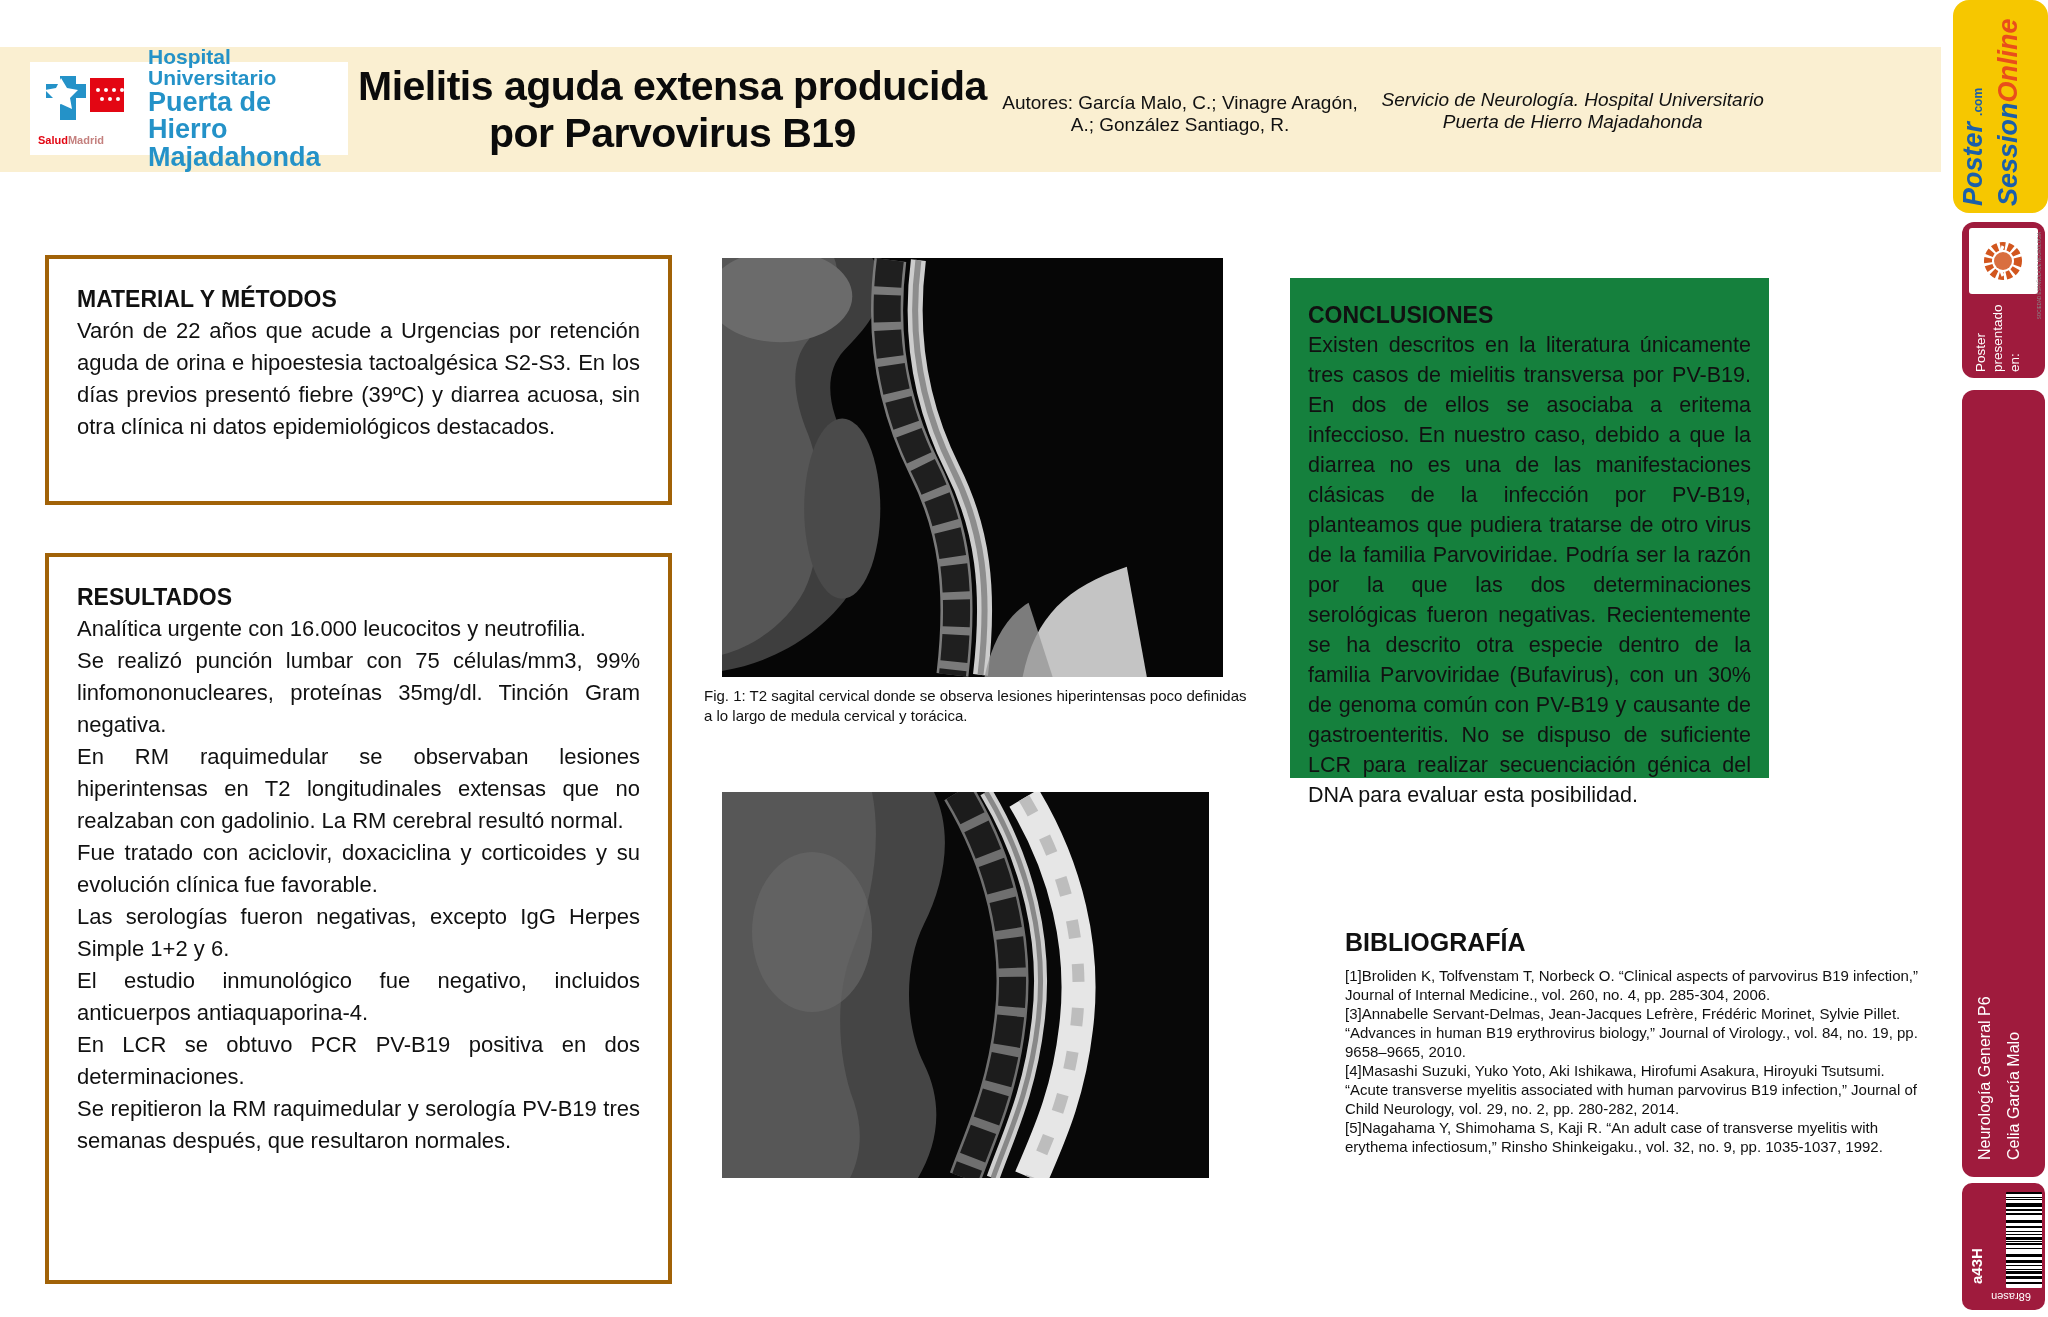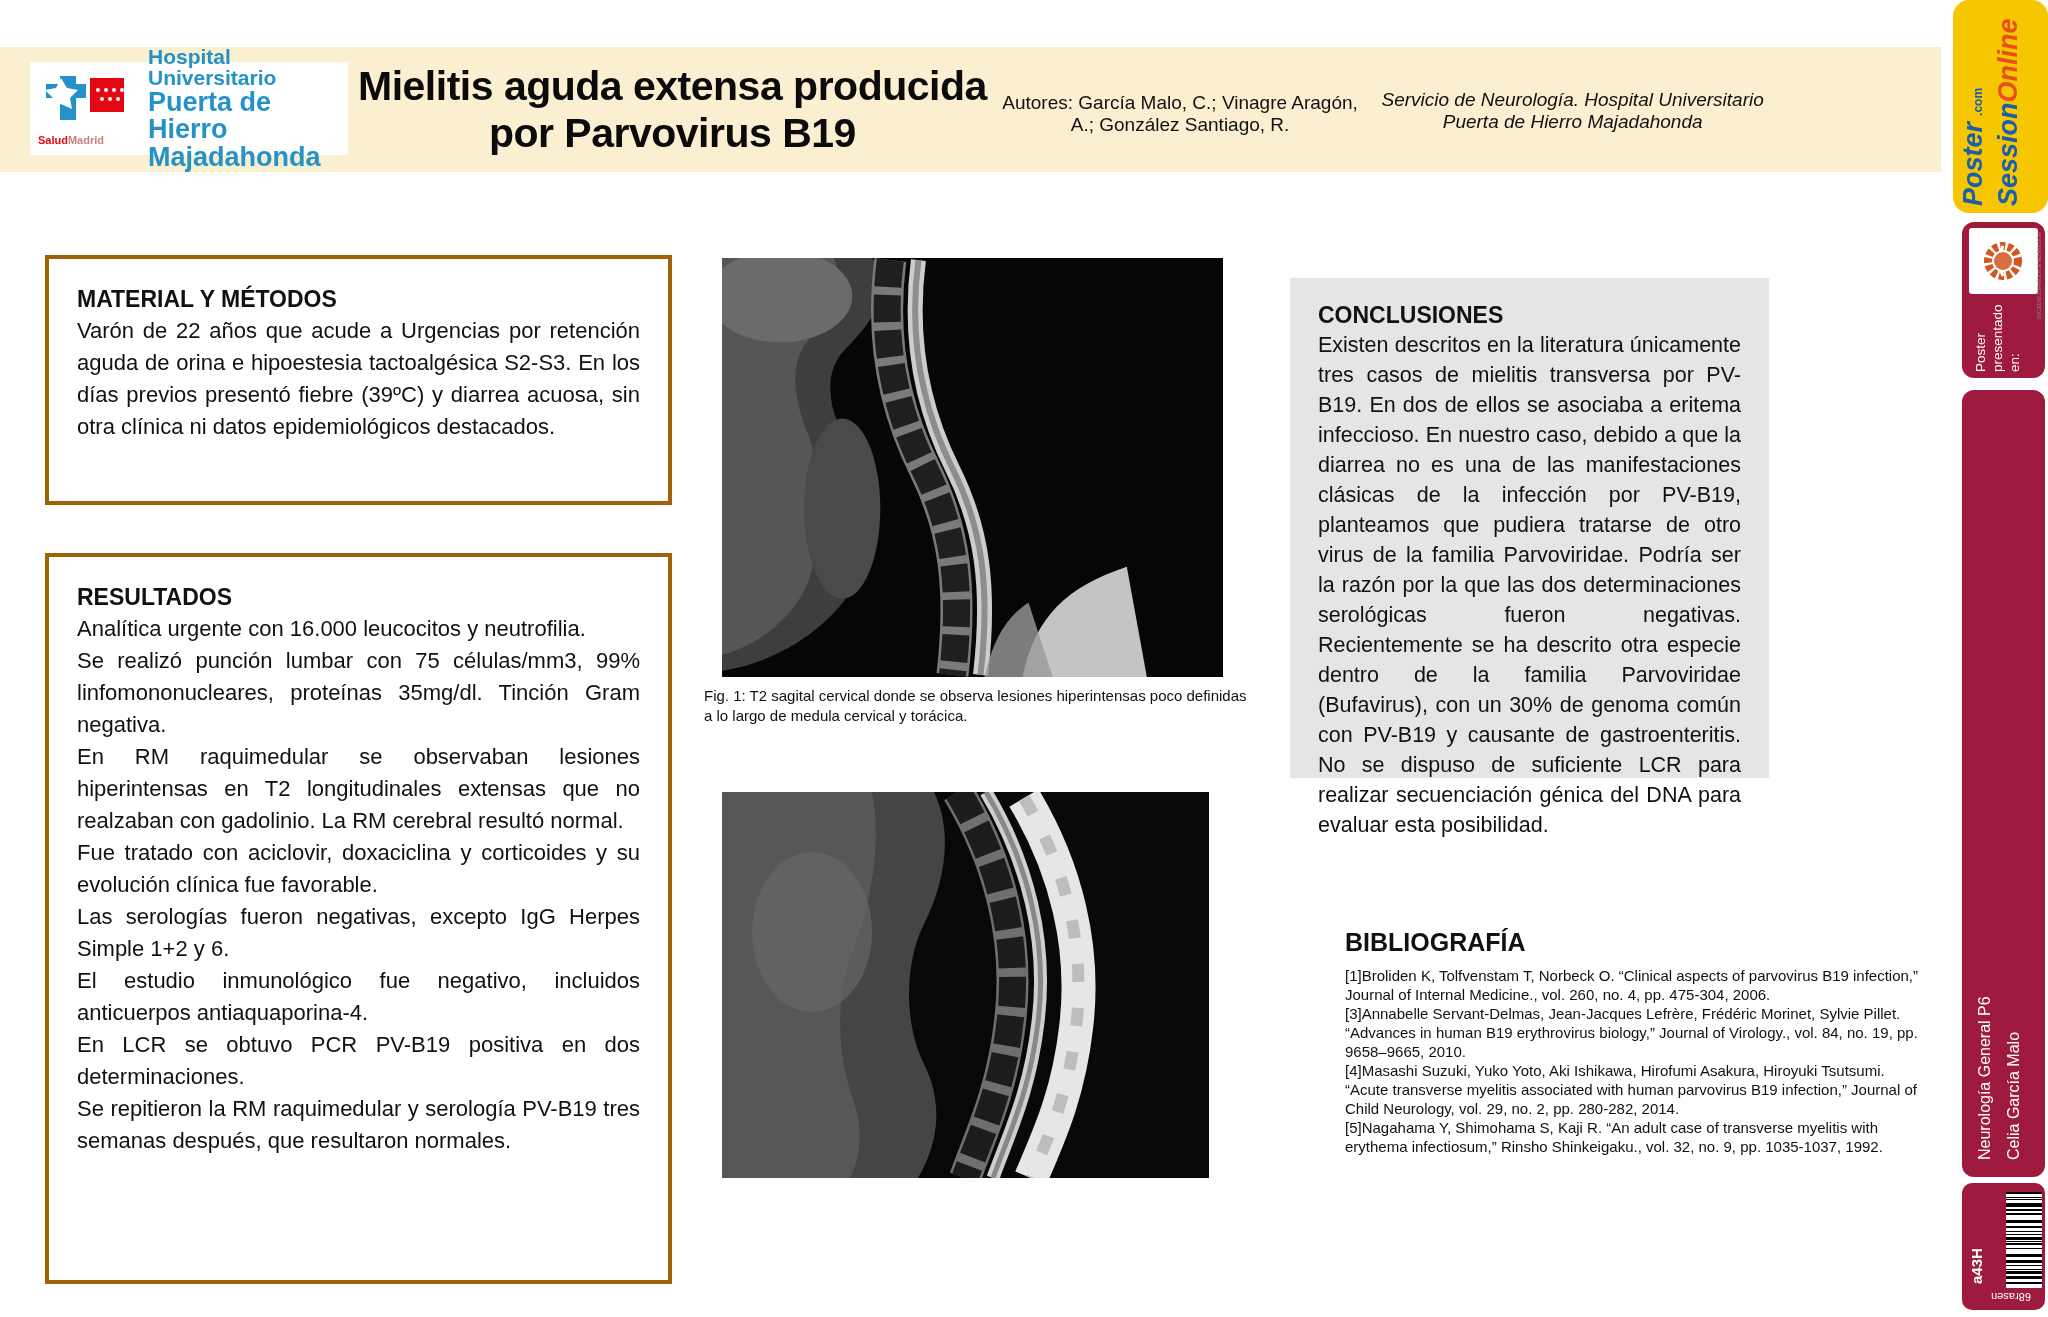--- a/index.html
+++ b/index.html
@@ -24,21 +24,21 @@
 
   
   .txtbox{background:#ffffff;border:4px solid #a16207;box-sizing:border-box;padding:24px 28px;}
   .methods{left:45px;top:255px;width:627px;height:250px;}
   .results{left:45px;top:553px;width:627px;height:731px;}
   .h-sec{font-size:23px;font-weight:bold;line-height:32px;}
   .bodytxt{font-size:22px;line-height:32px;text-align:justify;}
   .bodytxt p{margin:0;}
 
   
-  .conclusions{left:1290px;top:278px;width:479px;height:500px;background:#e5e5e5;box-sizing:border-box;padding:22px 28px;}
+  .conclusions{left:1290px;top:278px;width:479px;height:500px;background:#15803d;box-sizing:border-box;padding:22px 18px;}
   .conclusions .h-sec{line-height:30px;}
   .conc-body{font-size:21.5px;line-height:30px;text-align:justify;}
 
   
   .bib-head{left:1345px;top:928px;font-size:25px;font-weight:bold;}
   .bib{left:1345px;top:966px;width:575px;font-size:15px;line-height:19px;}
   .bib p{margin:0;}
 
   
   .fig-img{background:#060606;overflow:hidden;}
@@ -160,21 +160,21 @@
   </div>
 
   <div class="abs conclusions">
     <div class="h-sec">CONCLUSIONES</div>
     <div class="conc-body">Existen descritos en la literatura únicamente tres casos de mielitis transversa por PV-B19. En dos de ellos se asociaba a eritema infeccioso. En nuestro caso, debido a que la diarrea no es una de las manifestaciones clásicas de la infección por PV-B19, planteamos que pudiera tratarse de otro virus de la familia Parvoviridae. Podría ser la razón por la que las dos determinaciones serológicas fueron negativas. Recientemente se ha descrito otra especie dentro de la familia Parvoviridae (Bufavirus), con un 30% de genoma común con PV-B19 y causante de gastroenteritis. No se dispuso de suficiente LCR para realizar secuenciación génica del DNA para evaluar esta posibilidad.</div>
   </div>
 
   <div class="abs bib-head">BIBLIOGRAFÍA</div>
   <div class="abs bib">
 
-  <p>[1]Broliden K, Tolfvenstam T, Norbeck O. “Clinical aspects of parvovirus B19 infection,” Journal of Internal Medicine., vol. 260, no. 4, pp. 475-304, 2006.</p>
+  <p>[1]Broliden K, Tolfvenstam T, Norbeck O. “Clinical aspects of parvovirus B19 infection,” Journal of Internal Medicine., vol. 260, no. 4, pp. 285-304, 2006.</p>
       <p>[3]Annabelle Servant-Delmas, Jean-Jacques Lefrère, Frédéric Morinet, Sylvie Pillet. “Advances in human B19 erythrovirus biology,” Journal of Virology., vol. 84, no. 19, pp. 9658–9665, 2010.</p>
       <p>[4]Masashi Suzuki, Yuko Yoto, Aki Ishikawa, Hirofumi Asakura, Hiroyuki Tsutsumi. “Acute transverse myelitis associated with human parvovirus B19 infection,” Journal of Child Neurology, vol. 29, no. 2, pp. 280-282, 2014.</p>
       <p>[5]Nagahama Y, Shimohama S, Kaji R. “An adult case of transverse myelitis with erythema infectiosum,” Rinsho Shinkeigaku., vol. 32, no. 9, pp. 1035-1037, 1992.</p>
     </div>
 
   <div class="abs pso-box"></div>
   <div class="vtext pso-text">
     <div><span class="pso-blue">Poster</span><span class="pso-com">.com</span></div>
     <div><span class="pso-blue">Session</span><span class="pso-orange">Online</span></div>
   </div>

